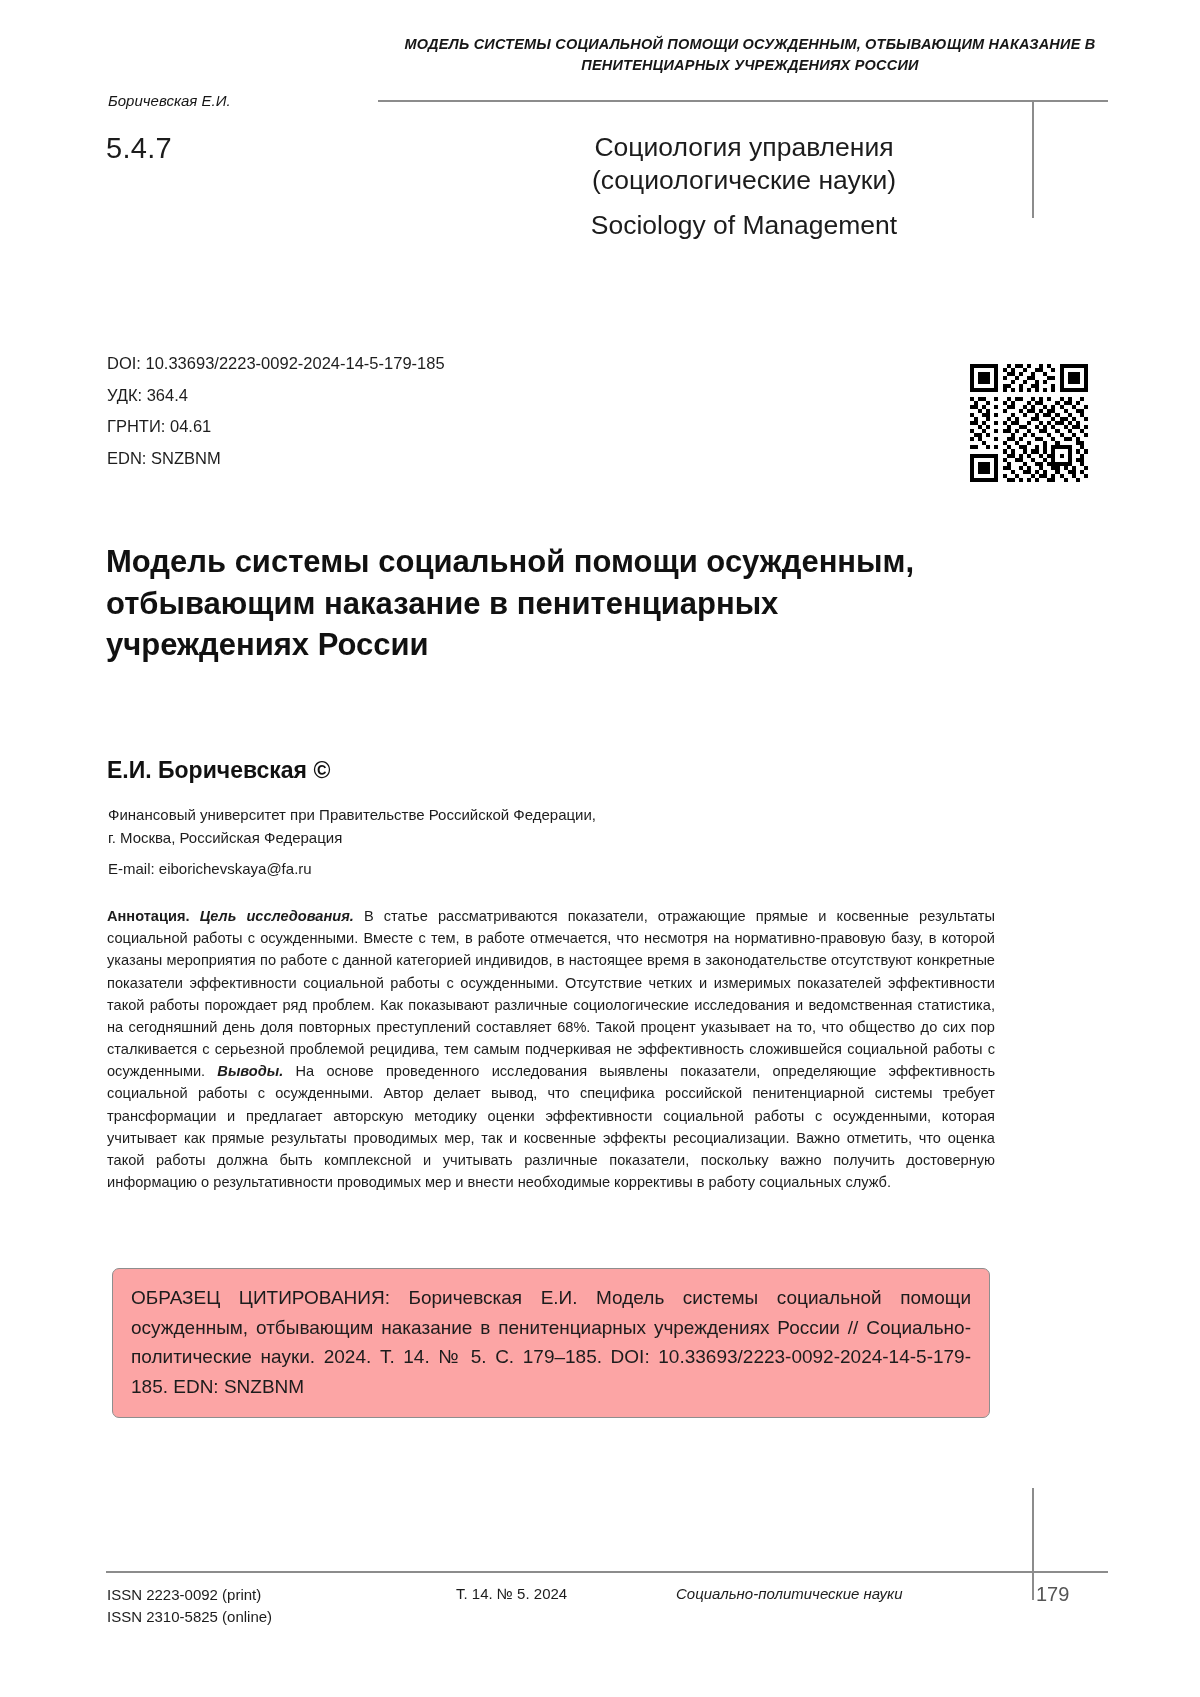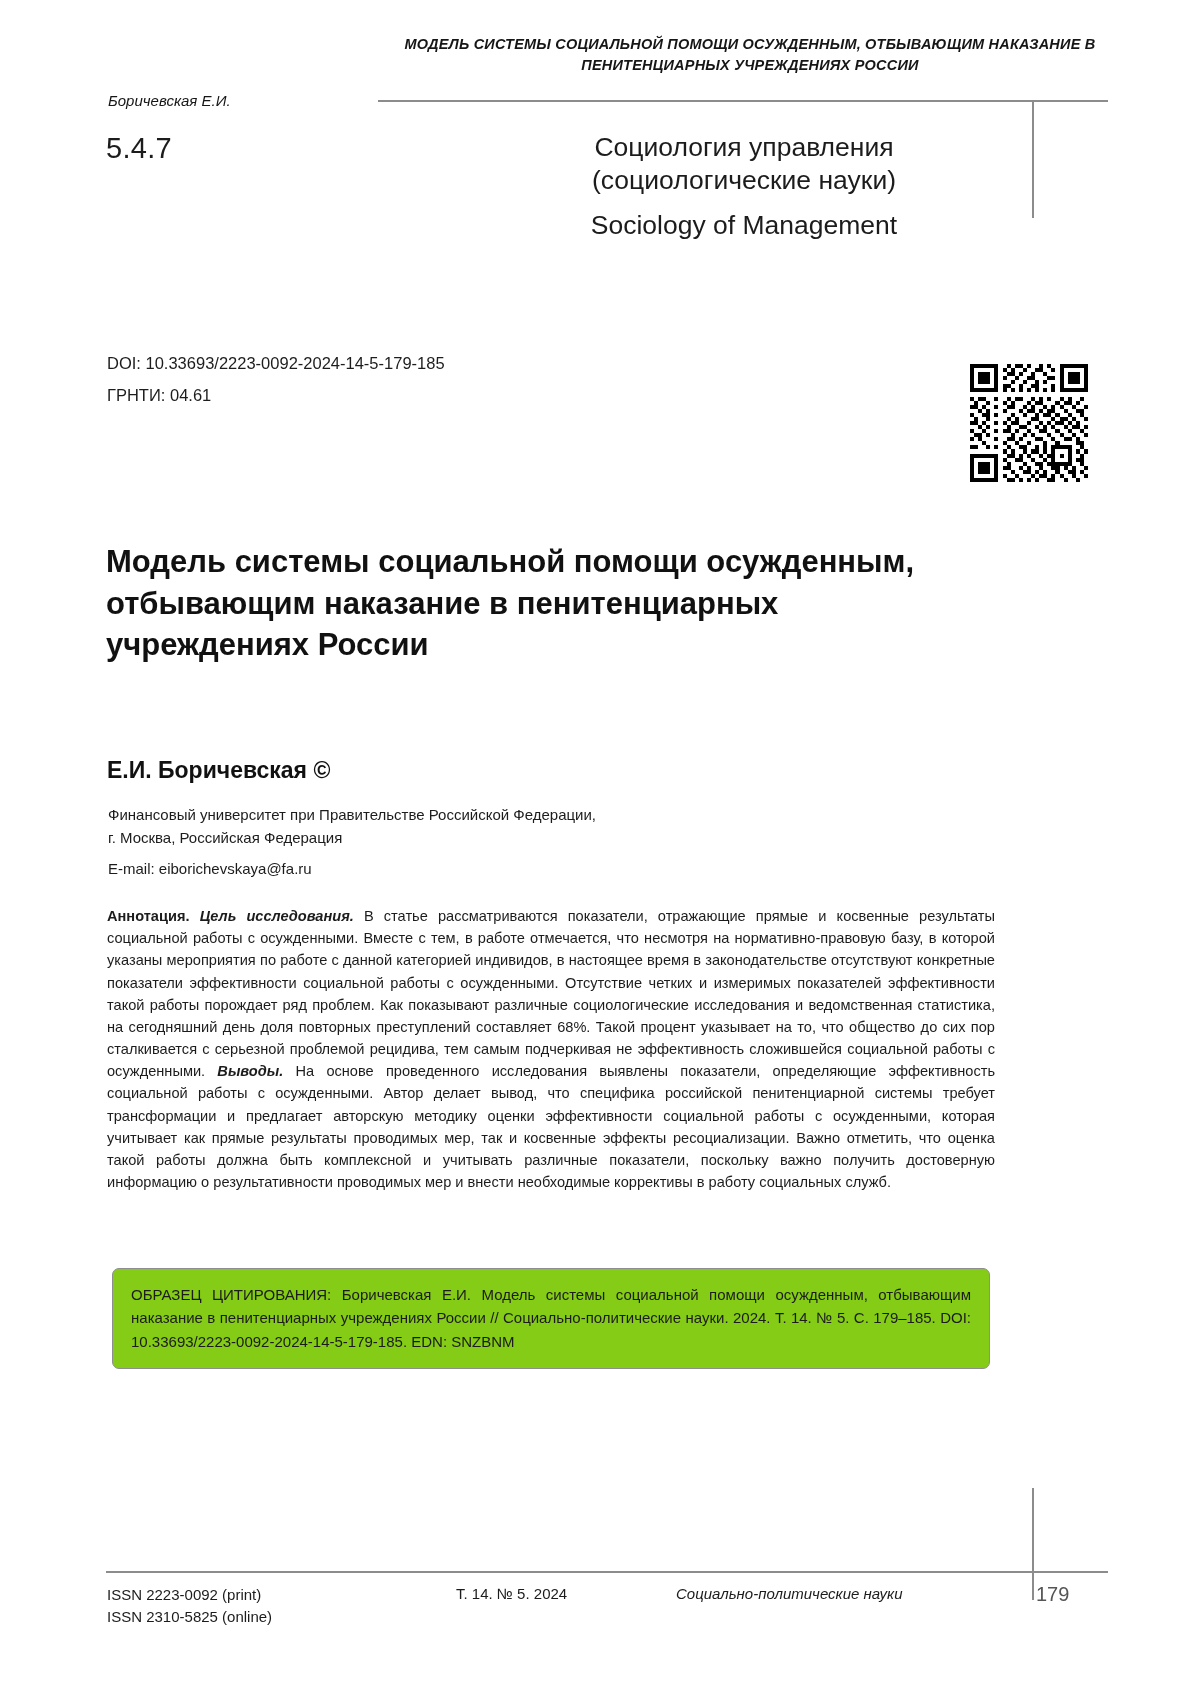--- a/index.html
+++ b/index.html
@@ -168,23 +168,23 @@
   }
 
   
   .citebox {
     position: absolute;
     top: 1268px;
     left: 112px;
     width: 878px;
     border: 1.6px solid #8e8e8e;
     border-radius: 7px;
-    background: #84cc16;
+    background: #fca5a5;
     padding: 14px 18px 15px 18px;
-    font-size: 15px;
+    font-size: 19px;
     line-height: 1.56;
     text-align: justify;
     color: #1c1c1c;
   }
 
   
   .rule-vert-bot {
     position: absolute;
     top: 1488px;
     left: 1032px;
@@ -248,21 +248,23 @@
   <div class="vak-code">5.4.7</div>
 
   <div class="section-block">
     <div>Социология управления</div>
     <div>(социологические науки)</div>
     <div class="en">Sociology of Management</div>
   </div>
 
   <div class="ids">
     <div>DOI: 10.33693/2223-0092-2024-14-5-179-185</div>
+    <div>УДК: 364.4</div>
     <div>ГРНТИ: 04.61</div>
+    <div>EDN: SNZBNM</div>
   </div>
 
   <div class="qr">
     <svg width="118" height="118" viewBox="0 0 29 29" shape-rendering="crispEdges" aria-hidden="true">
       <rect width="29" height="29" fill="#ffffff"></rect>
       <g fill="#000000">
 
         <rect x="0" y="0" width="7" height="1"></rect>
           <rect x="0" y="6" width="7" height="1"></rect>
         <rect x="0" y="0" width="1" height="7"></rect>

